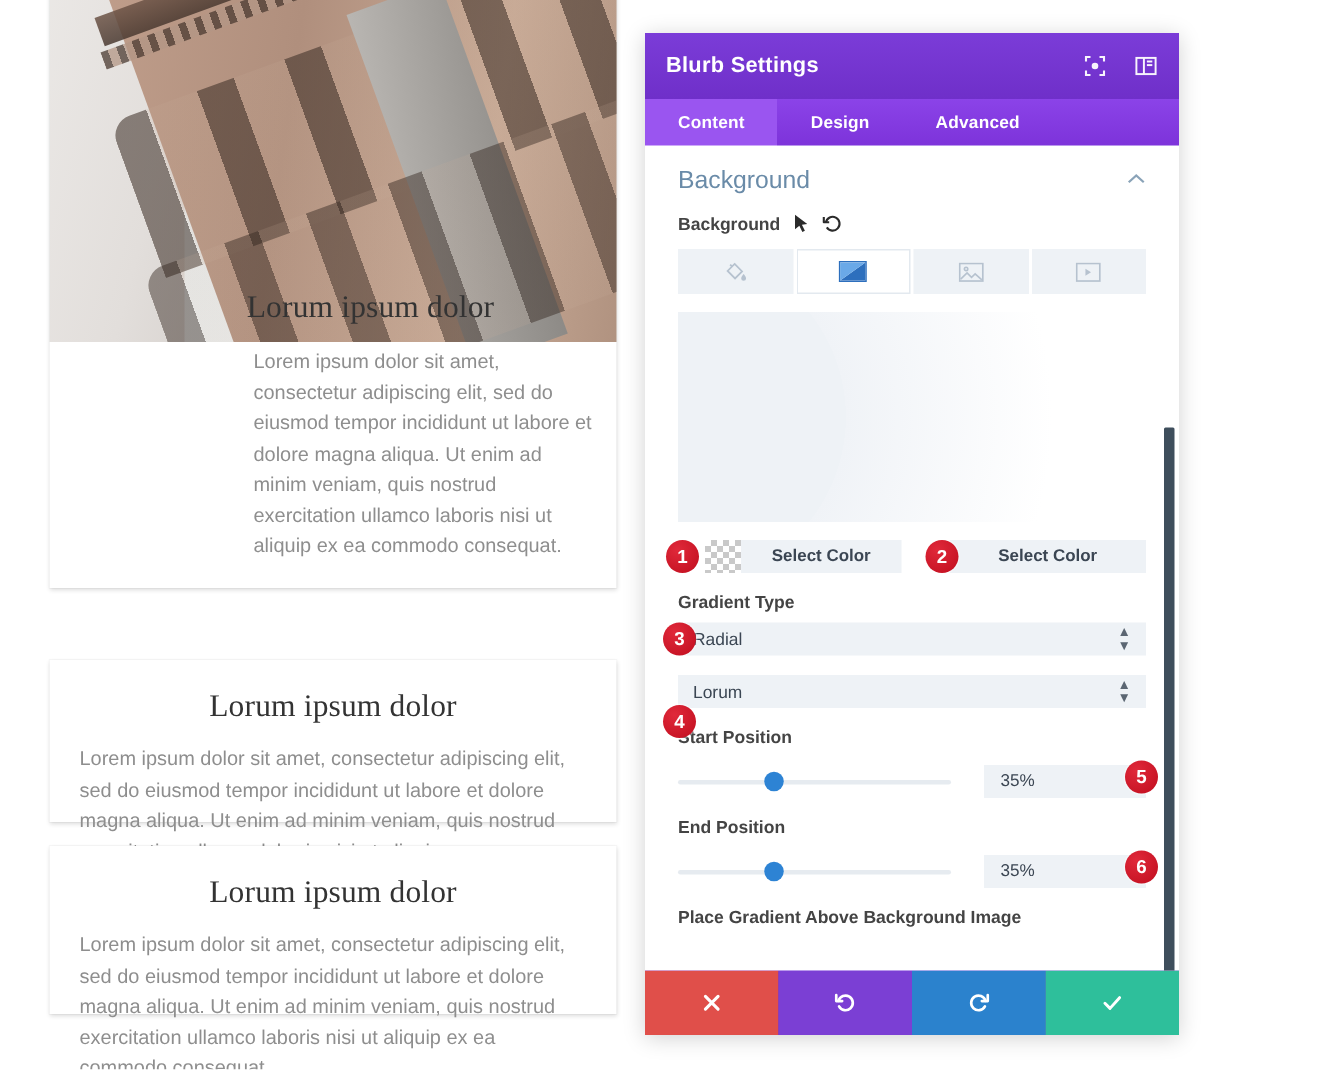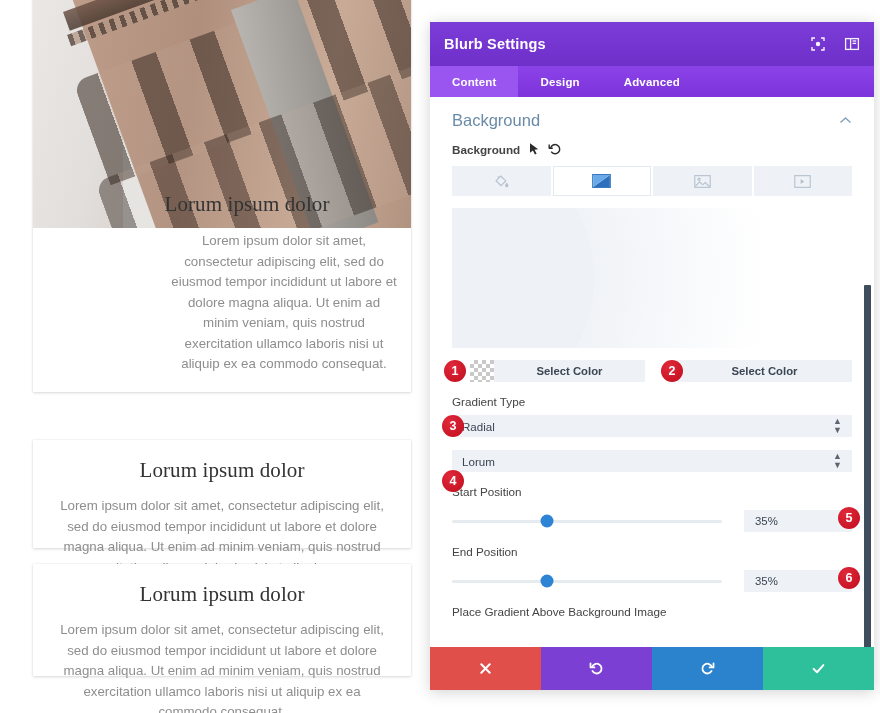--- a/index.html
+++ b/index.html
@@ -84,32 +84,32 @@
   #card1-body { position: absolute; left: 0; top: 200px; width: 378px; padding: 0 18px; }
 
   .blurb-title {
     font-family: "Liberation Serif", serif;
     font-size: 21px; color: #333; text-align: center; font-weight: 400;
     letter-spacing: .1px;
   }
   #card1 .blurb-title { text-align: center; padding-left: 50px; }
   .blurb-text {
     font-size: 13.3px; line-height: 20.5px; color: #8e8e8e;
-    text-align: center; margin-top: 14px;
+    text-align: left; margin-top: 14px;
   }
   #card1 .blurb-text { width: 230px; margin-left: 118px; }
 
   #card2 { top: 440px; height: 108px; padding: 18px 20px 20px; }
   #card3 { top: 564px; height: 112px; padding: 18px 20px 20px; }
   #card2 .blurb-text, #card3 .blurb-text { margin-top: 13px; }
 
   
   #panel {
     position: absolute; left: 430px; top: 22px;
-    width: 444px; height: 668px;
+    width: 356px; height: 668px;
     background: #6d28d9;
     box-shadow: 0 2px 14px rgba(0,0,0,.18);
     display: flex; flex-direction: column;
   }
   #panel-header {
     height: 44px; background: #7b3fd4;
     background: linear-gradient(180deg,#7b3cd8,#6f2fc9);
     display: flex; align-items: center; padding: 0 14px;
     flex: 0 0 auto;
   }
@@ -175,21 +175,21 @@
     background-color: #fff;
   }
   .select-color-btn {
     flex: 1 1 auto; height: 22px; background: #eef2f6;
     display: flex; align-items: center; justify-content: center;
     font-size: 11.3px; color: #3b4653; cursor: pointer; font-weight: bold;
   }
   .color-gap { width: 16px; flex: 0 0 auto; }
 
   .field-block { margin-top: 13px; }
-  .fl { font-size: 11.7px; color: #444; font-weight: normal; display: block; }
+  .fl { font-size: 11.7px; color: #444; font-weight: bold; display: block; }
   .select-box {
     margin-top: 7px; height: 22px; background: #eef2f6;
     display: flex; align-items: center; padding: 0 10px;
     font-size: 11.6px; color: #3b4653; cursor: pointer; position: relative;
   }
   .select-box .spin { margin-left: auto; font-size: 9px; color: #5b6672; line-height: 1; }
 
   .slider-row { display: flex; align-items: center; margin-top: 12px; gap: 0; }
   .track {
     flex: 1 1 auto; height: 3px; background: #e6ebf0; border-radius: 2px;

